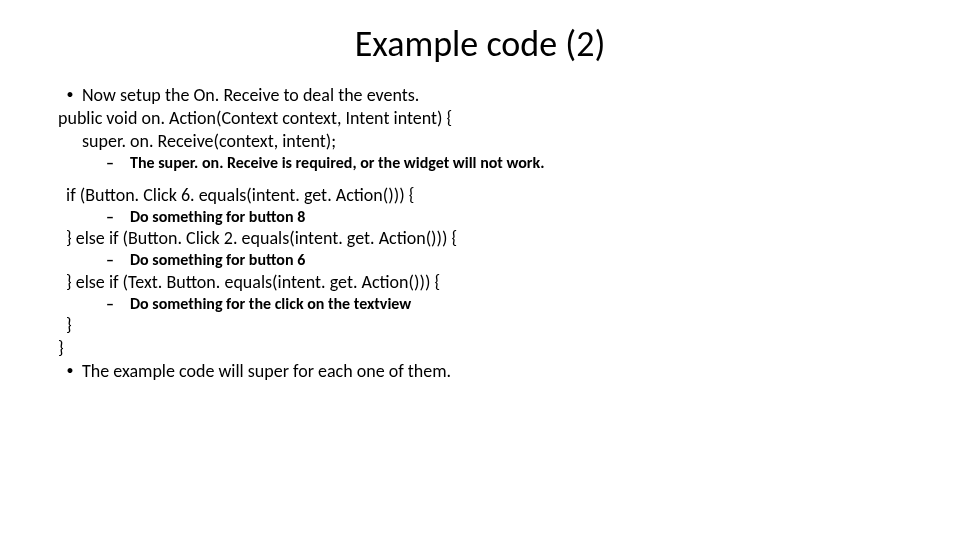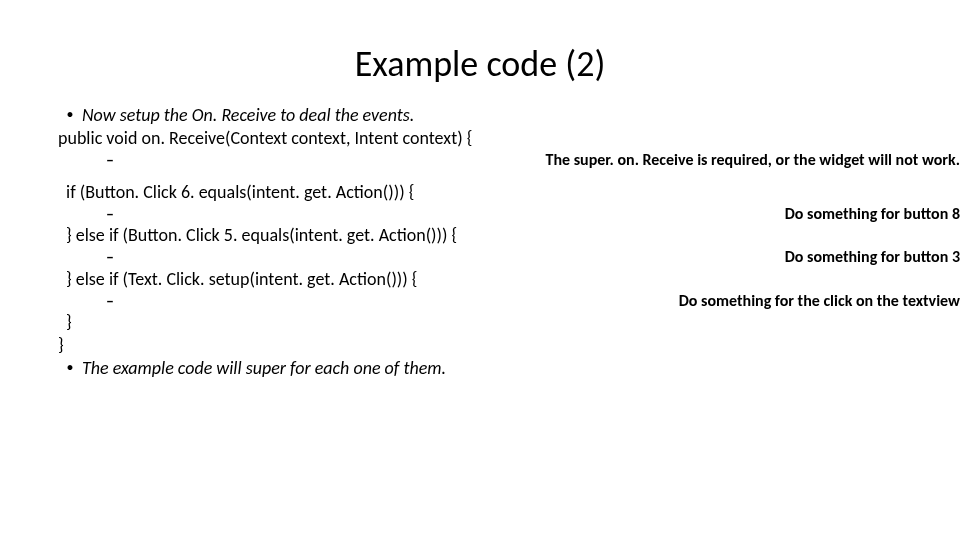--- a/index.html
+++ b/index.html
@@ -9,41 +9,40 @@
     background: #ffffff;
     font-family: Calibri, "Segoe UI", Arial, sans-serif;
     color: #000;
     position: relative;
     overflow: hidden;
   }
   .title {
     text-align: center;
     font-size: 36px;
     font-weight: 400;
-    padding-top: 42px;
+    padding-top: 22px;
     padding-bottom: 18px;
   }
   .content {
     padding-left: 58px;
     font-size: 18px;
     line-height: 1.28;
   }
   .bullet-row {
     display: flex;
     align-items: flex-start;
   }
   .bullet-row .dot {
     width: 24px;
     text-align: center;
     font-size: 14px;
     line-height: 22px;
   }
   .bullet-row .txt {
     flex: 1;
-    font-style: italic;
   }
   .plain {
     padding-left: 0;
   }
   .indent-1 {
     padding-left: 24px;
   }
   .sub-row {
     display: flex;
     align-items: flex-start;
@@ -51,64 +50,64 @@
     font-size: 16px;
     font-weight: 700;
   }
   .sub-row .dash {
     width: 24px;
     text-align: left;
     line-height: 20px;
   }
   .sub-row .txt {
     flex: 1;
-    text-align: right;
   }
   .code-block-indent {
     padding-left: 8px;
   }
   .gap-md { height: 10px; }
 </style>
 </head>
 <body>
 
 <div class="title">Example code (2)</div>
 
 <div class="content">
 
   <div class="bullet-row">
     <div class="dot">•</div>
     <div class="txt">Now setup the On. Receive to deal the events.</div>
   </div>
 
-  <div class="plain">public void on. Receive(Context context, Intent context) {</div>
+  <div class="plain">public void on. Action(Context context, Intent intent) {</div>
+  <div class="indent-1">super. on. Receive(context, intent);</div>
 
   <div class="sub-row">
     <div class="dash">–</div>
     <div class="txt">The super. on. Receive is required, or the widget will not work.</div>
   </div>
 
   <div class="gap-md"></div>
 
   <div class="code-block-indent">
     <div>if (Button. Click 6. equals(intent. get. Action())) {</div>
 
     <div class="sub-row" style="padding-left:40px;">
       <div class="dash">–</div>
       <div class="txt">Do something for button 8</div>
     </div>
 
-    <div>} else if (Button. Click 5. equals(intent. get. Action())) {</div>
+    <div>} else if (Button. Click 2. equals(intent. get. Action())) {</div>
 
     <div class="sub-row" style="padding-left:40px;">
       <div class="dash">–</div>
-      <div class="txt">Do something for button 3</div>
+      <div class="txt">Do something for button 6</div>
     </div>
 
-    <div>} else if (Text. Click. setup(intent. get. Action())) {</div>
+    <div>} else if (Text. Button. equals(intent. get. Action())) {</div>
 
     <div class="sub-row" style="padding-left:40px;">
       <div class="dash">–</div>
       <div class="txt">Do something for the click on the textview</div>
     </div>
 
     <div>}</div>
   </div>
 
   <div class="plain">}</div>

